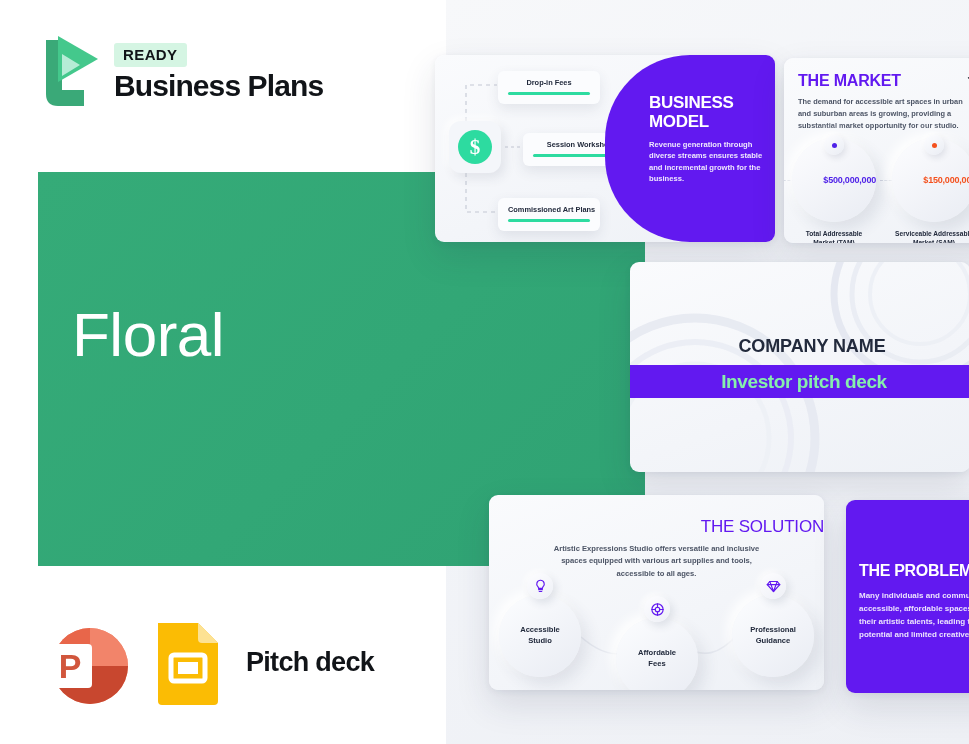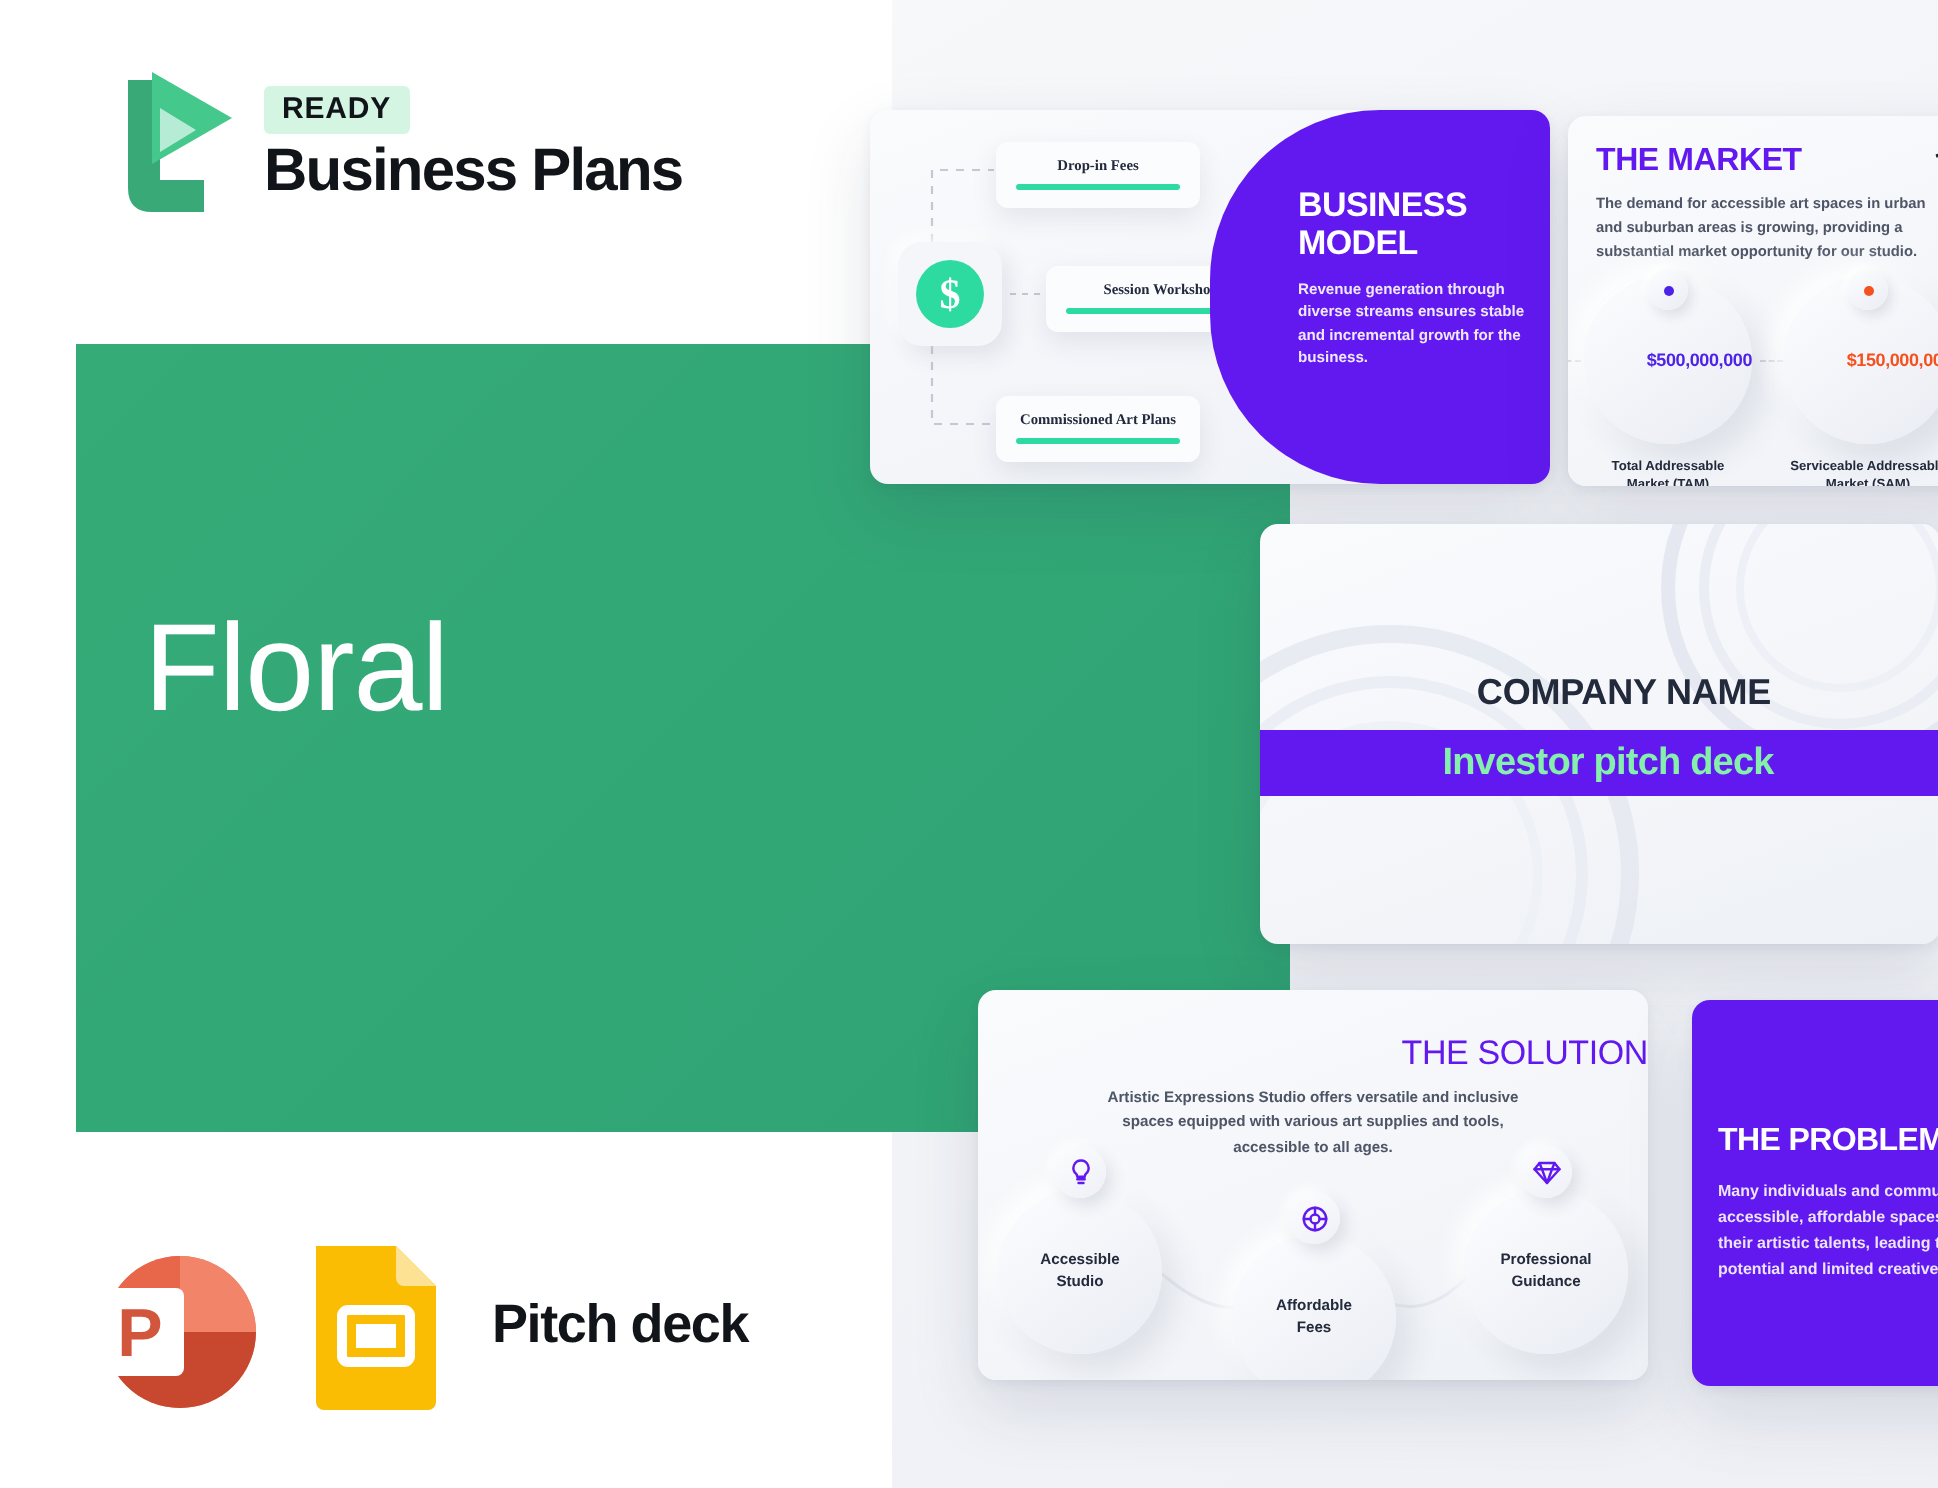--- a/index.html
+++ b/index.html
@@ -22,21 +22,21 @@
     left: 446px; top: 0; width: 523px; height: 744px;
     background: linear-gradient(150deg,#f7f8fa 0%,#f2f4f8 45%,#eef0f5 100%);
   }
   .bg-green-block {
     position: absolute;
     left: 38px; top: 172px; width: 607px; height: 394px;
     background: linear-gradient(135deg,#35ab78 0%,#32a776 55%,#2fa273 100%);
   }
 
   
-  .logo-wrap { position: absolute; left: 54px; top: 32px; display: flex; align-items: center; }
+  .logo-wrap { position: absolute; left: 36px; top: 32px; display: flex; align-items: center; }
   .logo-mark { position: relative; width: 66px; height: 82px; flex: none; }
   .logo-mark svg { display:block; }
   .logo-text { margin-left: 12px; }
   .ready-badge {
     display: inline-block;
     background: #d5f5e3;
     color: #111418;
     font-size: 15px;
     font-weight: 700;
     letter-spacing: 0.4px;
@@ -116,21 +116,20 @@
     background: #2ddba0;
     display: flex; align-items: center; justify-content: center;
     color: #fff; font-size: 21px; font-weight: 700; line-height: 1;
     font-family: "Liberation Serif", serif;
   }
   .bm-chip {
     position: absolute;
     background: #fbfcfe; border-radius: 6px;
     box-shadow: 0 5px 13px rgba(50,60,90,.10);
     padding: 7px 10px 9px 10px;
-    font-family: Liberation Serif, serif;
   }
   .bm-chip .lbl {
     font-size: 7.4px; font-weight: 800; color: #222a3c; white-space: nowrap;
     text-align: center;
   }
   .bm-chip .bar { margin-top: 5px; height: 2.6px; background: #2ddba0; border-radius: 2px; }
 
   
   #slide-market { left: 784px; top: 58px; width: 300px; height: 185px; }
   .mk-title { position:absolute; left: 14px; top: 14px; font-size: 16px; font-weight: 800; color: #6219f0; letter-spacing: -0.2px; }

